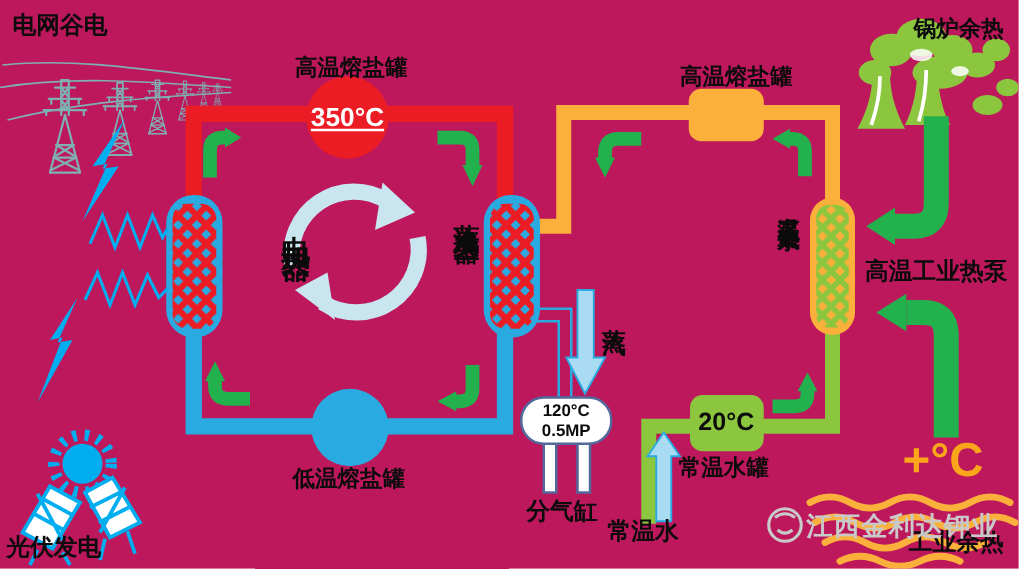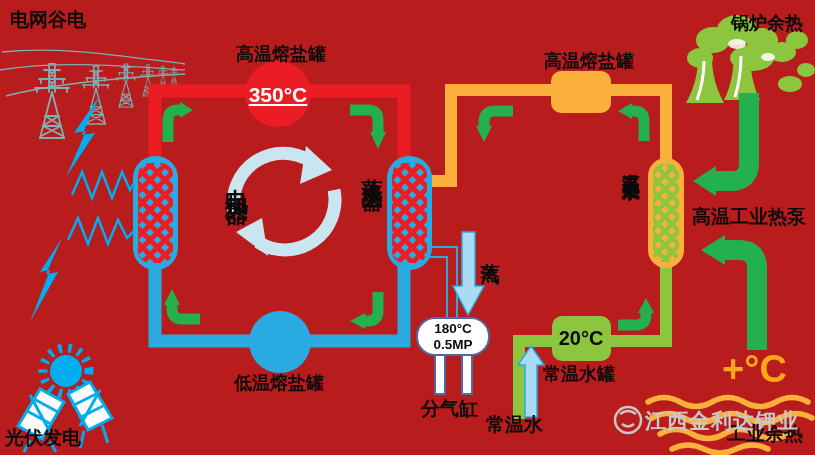--- a/index.html
+++ b/index.html
@@ -1,16 +1,16 @@
 <!DOCTYPE html>
 <html style="--c-red: #EC1C24; --c-blue: #29ABE2; --c-yellow: #FBB03B; --c-green: #22B14C; --c-light_green: #8CC63F; --c-cyan: #00AEEF; --c-pale_blue: #C9E5EF; --c-steam_blue: #A9DCF2; --c-teal: #7FAFB2; --c-orange: #F9A61A; --c-watermark_gray: #C9C9C9; --c-outline_blue: #53689B;"><head>
 <meta charset="utf-8">
 <style>
   html,body{margin:0;padding:0;background:#fff;}
-  #canvas{position:relative;width:815px;height:455px;background:#b91c1c;overflow:hidden;
+  #canvas{position:relative;width:815px;height:455px;background:#be185d;overflow:hidden;
     font-family:"Liberation Sans","DejaVu Sans",sans-serif;}
   svg{position:absolute;left:0;top:0;}
   .lbl{position:absolute;font-weight:bold;color:#0b0b0b;white-space:nowrap;}
   .center{text-align:center;}
   .vtext{writing-mode:vertical-lr;text-orientation:upright;font-weight:bold;color:#0b0b0b;}
   .white{color:#fff;text-decoration:underline;}
   .orange{color:var(--c-orange);}
   .gray{color:var(--c-watermark_gray);}
   
   .f-red{fill:var(--c-red);} .f-blue{fill:var(--c-blue);} .f-yellow{fill:var(--c-yellow);}
@@ -198,21 +198,21 @@
 <div class="lbl" style="left:236px;top:42px;font-size:18px;text-align:center;">高温熔盐罐</div>
 <div class="lbl white center" style="left:228px;top:83px;width:100px;font-size:21px;">350°C</div>
 <div class="lbl" style="left:544px;top:49px;font-size:18px;">高温熔盐罐</div>
 <div class="lbl" style="left:731px;top:11px;font-size:18px;">锅炉余热</div>
 <div class="vtext" style="position:absolute;left:222px;top:170px;font-size:23px;letter-spacing:5px;">电加热器</div>
 <div class="vtext" style="position:absolute;left:358px;top:162px;font-size:21px;letter-spacing:3px;">蒸汽发生器</div>
 <div class="vtext" style="position:absolute;left:619px;top:159px;font-size:18px;letter-spacing:2px;">高温工业热泵</div>
 <div class="lbl" style="left:692px;top:204px;font-size:19px;">高温工业热泵</div>
 <div class="lbl" style="left:234px;top:371px;font-size:18px;">低温熔盐罐</div>
 <div class="vtext" style="position:absolute;left:477px;top:247px;font-size:19px;letter-spacing:4px;">蒸汽</div>
-<div class="lbl center" style="left:418px;top:321px;width:70px;font-size:13.5px;">180°C</div>
+<div class="lbl center" style="left:418px;top:321px;width:70px;font-size:13.5px;">120°C</div>
 <div class="lbl center" style="left:418px;top:337px;width:70px;font-size:13.5px;">0.5MP</div>
 <div class="lbl" style="left:421px;top:396px;font-size:19px;">分气缸</div>
 <div class="lbl center" style="left:547px;top:327px;width:68px;font-size:20px;">20°C</div>
 <div class="lbl" style="left:543px;top:362px;font-size:18px;">常温水罐</div>
 <div class="lbl" style="left:486px;top:412px;font-size:19px;">常温水</div>
 <div class="lbl" style="left:5px;top:425px;font-size:19px;">光伏发电</div>
 <div class="lbl orange" style="left:722px;top:348px;font-size:38px;">+°C</div>
 <div class="lbl" style="left:727px;top:421px;font-size:19px;">工业余热</div>
 <div class="lbl gray" style="left:645px;top:407px;font-size:21px;letter-spacing:1px;">江西金利达钾业</div>
 

